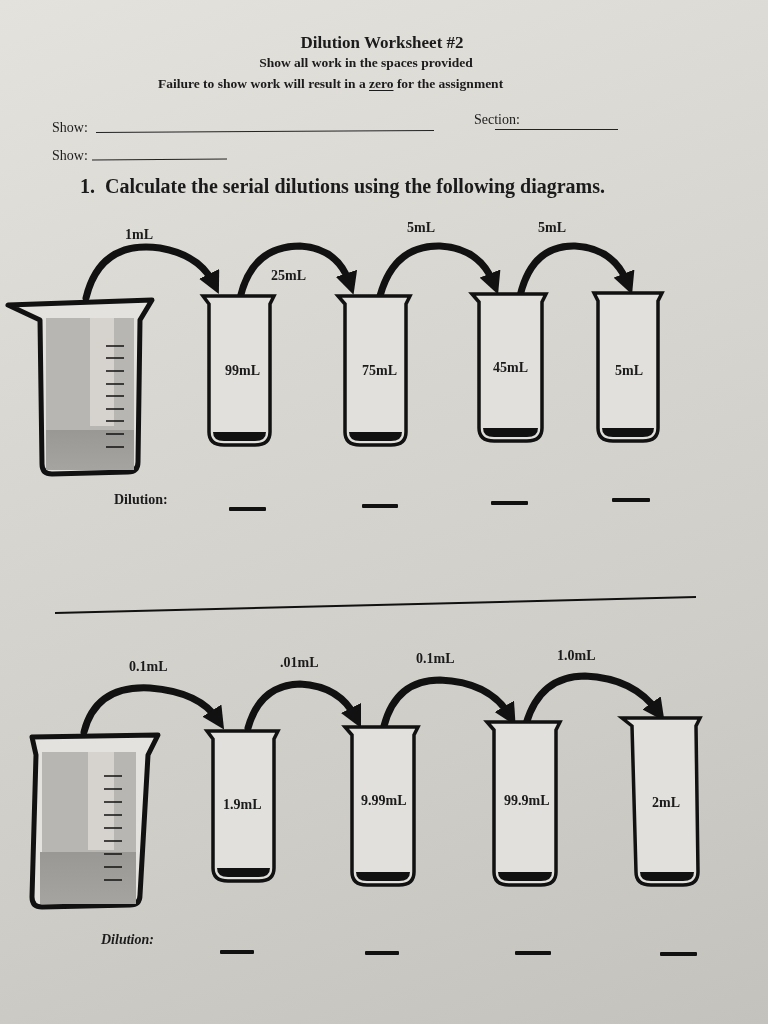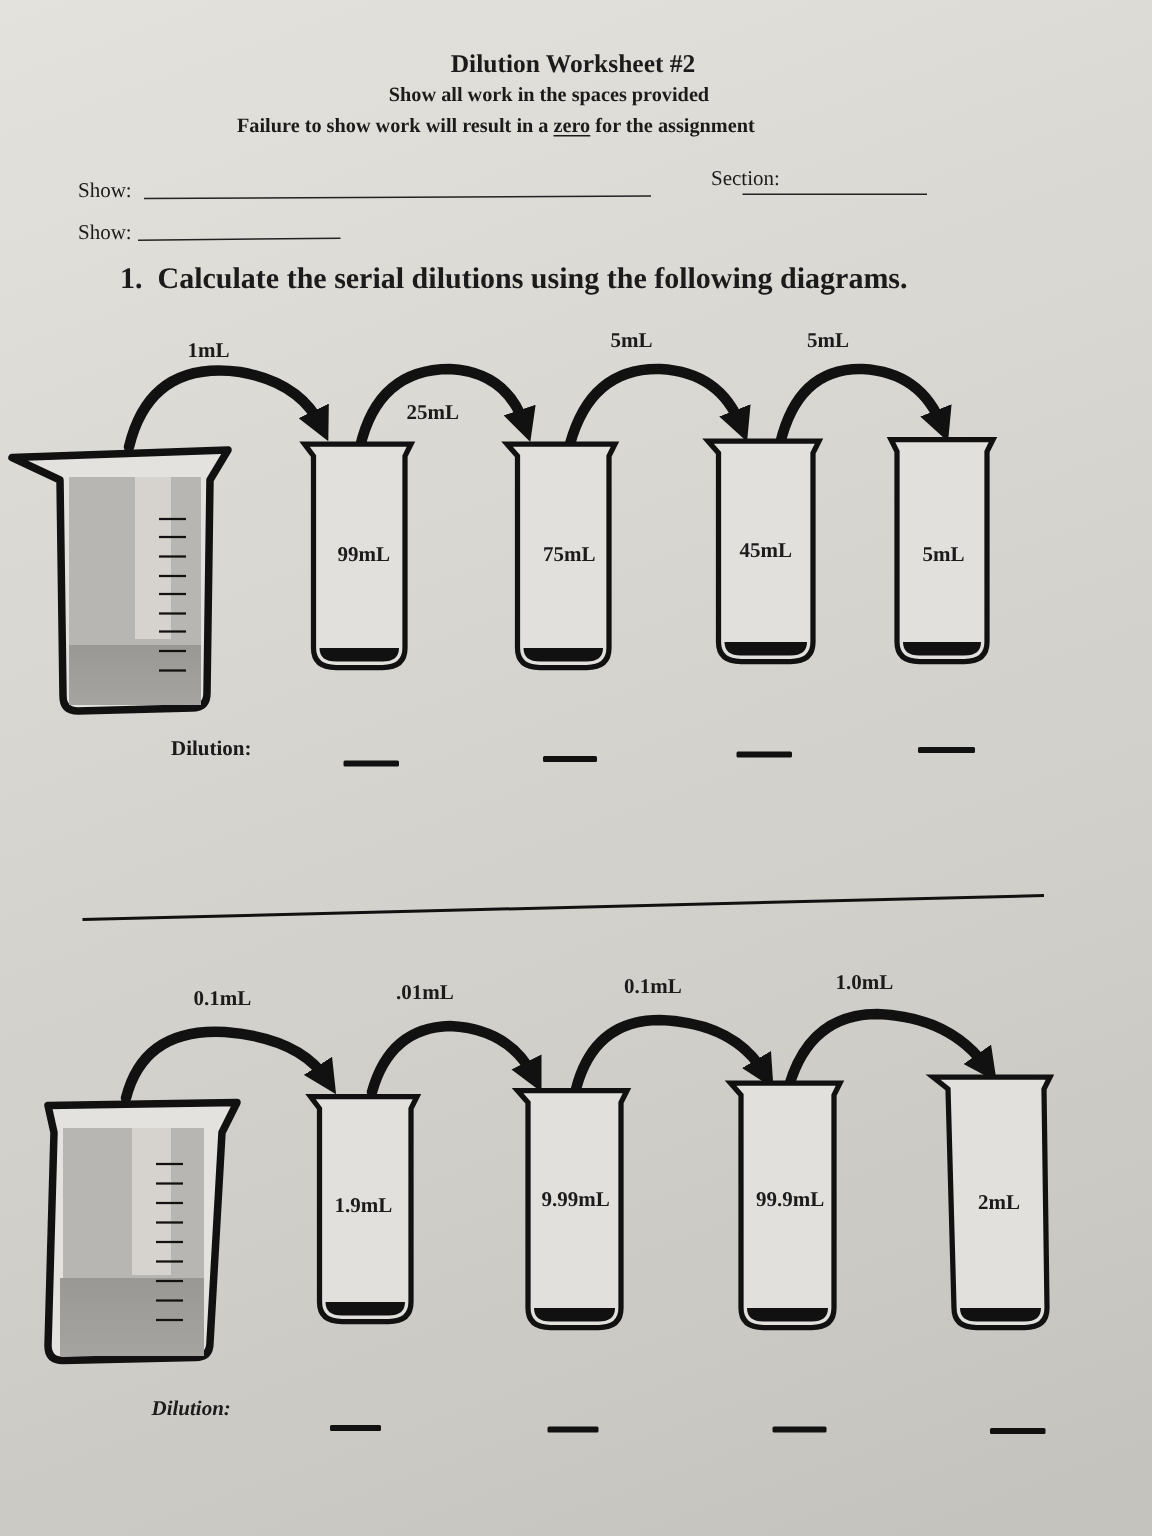--- a/index.html
+++ b/index.html
@@ -153,21 +153,21 @@
 <div class="abs vol" style="left:493px; top:360px;">45mL</div>
 <div class="abs vol" style="left:615px; top:363px;">5mL</div>
 
 <div class="abs dil-label" style="left:114px; top:492px;">Dilution:</div>
 <div class="abs blank" style="left:229px; top:507px; width:37px;"><span></span></div>
 <div class="abs blank" style="left:362px; top:504px; width:36px;"><span></span></div>
 <div class="abs blank" style="left:491px; top:501px; width:37px;"><span></span></div>
 <div class="abs blank" style="left:612px; top:498px; width:38px;"><span></span></div>
 
 <div class="abs vol" style="left:129px; top:659px;">0.1mL</div>
-<div class="abs vol" style="left:264px; top:655px;">.01mL</div>
+<div class="abs vol" style="left:280px; top:655px;">.01mL</div>
 <div class="abs vol" style="left:416px; top:651px;">0.1mL</div>
 <div class="abs vol" style="left:557px; top:648px;">1.0mL</div>
 
 <div class="abs vol" style="left:223px; top:797px;">1.9mL</div>
 <div class="abs vol" style="left:361px; top:793px;">9.99mL</div>
 <div class="abs vol" style="left:504px; top:793px;">99.9mL</div>
 <div class="abs vol" style="left:652px; top:795px;">2mL</div>
 
 <div class="abs dil-label" style="left:101px; top:932px; font-style:italic;">Dilution:</div>
 <div class="abs blank" style="left:220px; top:950px; width:34px;"><span></span></div>

